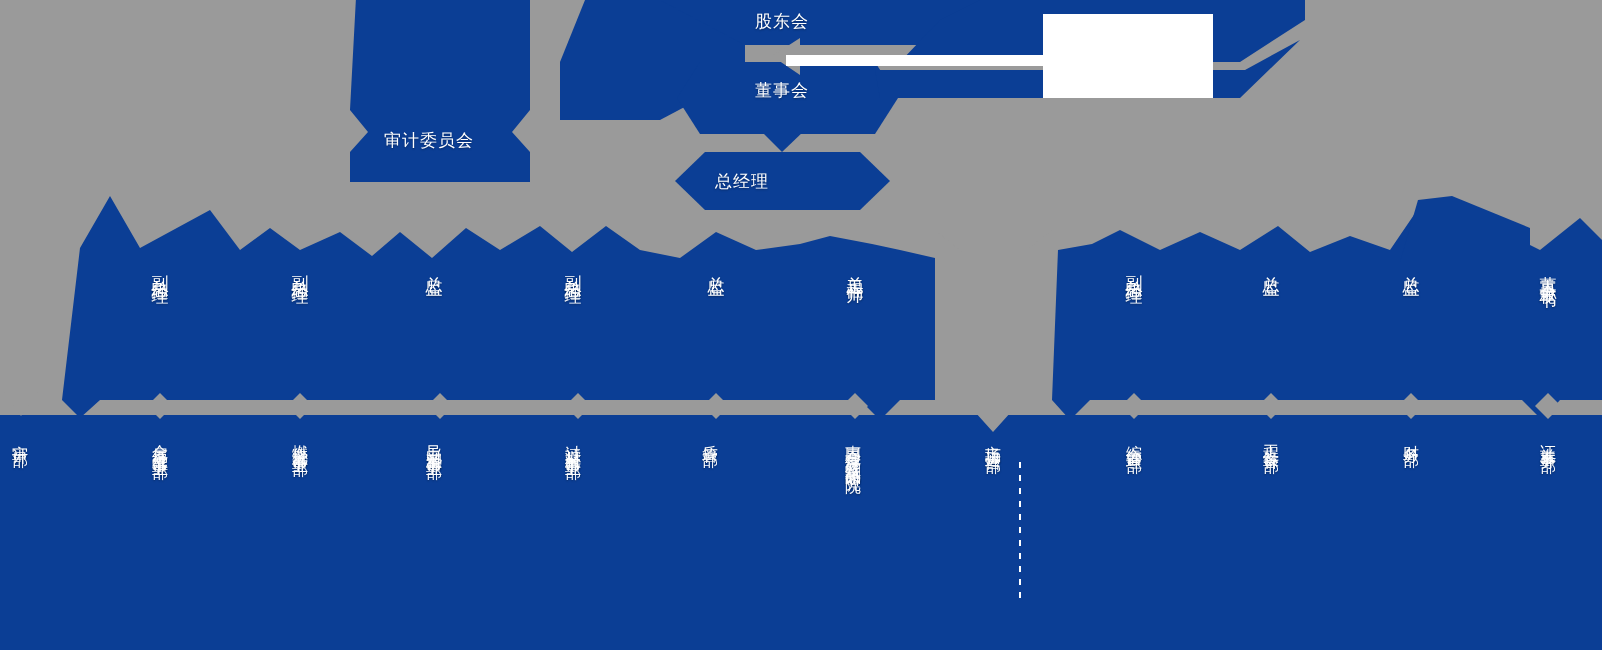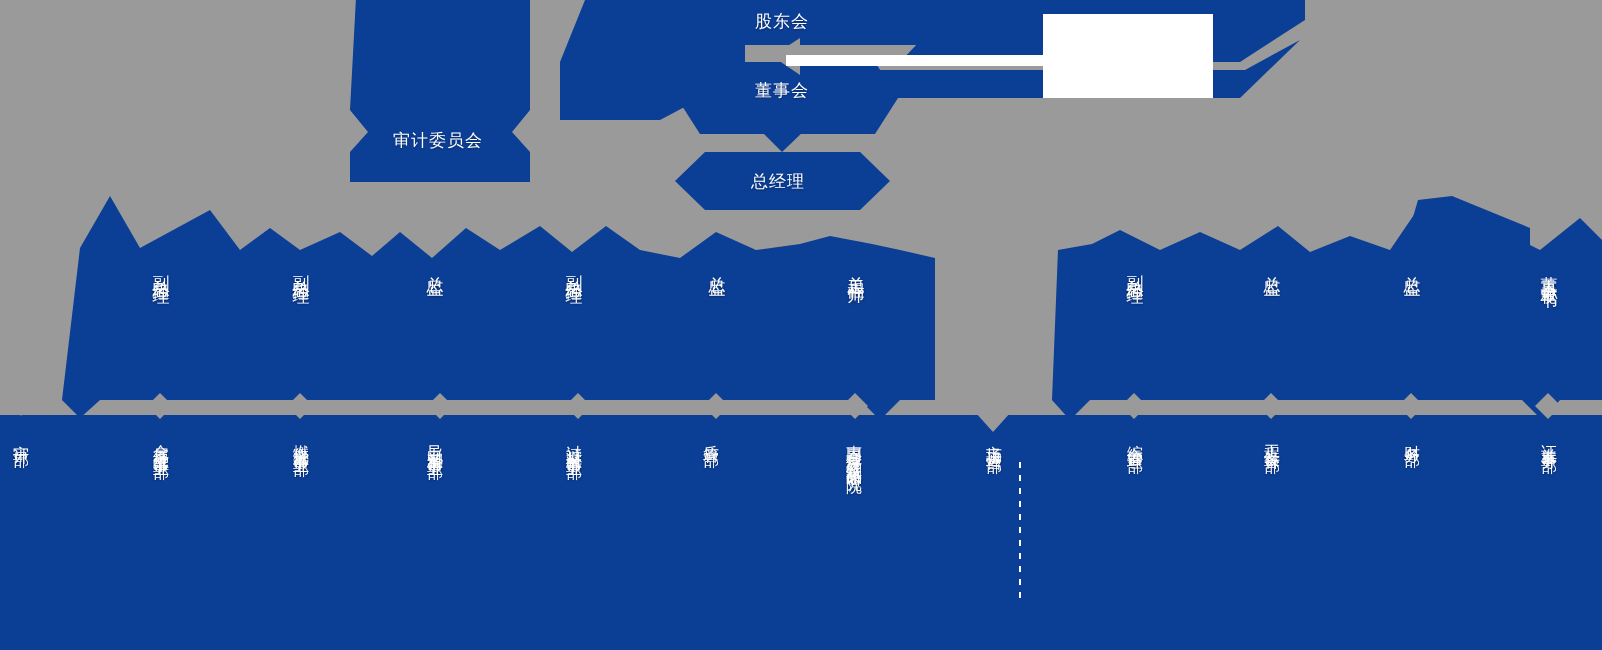--- a/index.html
+++ b/index.html
@@ -3,21 +3,21 @@
 <meta charset="utf-8">
 <style>
   html,body{margin:0;padding:0;}
   body{
     width:1602px;height:650px;
     background:#9a9a9a;
     font-family:"Liberation Sans","DejaVu Sans",sans-serif;
     overflow:hidden;
     position:relative;
   }
-  #chart-root{position:absolute;inset:0;width:1602px;height:650px;font-family:Liberation Mono, monospace;}
+  #chart-root{position:absolute;inset:0;width:1602px;height:650px;}
   svg.layer{position:absolute;left:0;top:0;width:1602px;height:650px;}
   .lbl{
     position:absolute;
     color:#ffffff;
     text-shadow:0 1px 2px rgba(0,0,0,.35);
     white-space:nowrap;
     pointer-events:auto;
   }
   .lbl-h{
     font-size:17px;
@@ -112,22 +112,22 @@
 
     <rect x="786" y="55" width="262" height="11" fill="#ffffff"></rect>
 
     <line x1="1020" y1="462" x2="1020" y2="603" stroke="#ffffff" stroke-width="2" stroke-dasharray="6 7"></line>
   </svg>
 
   <div class="white-box" style="left:1043px;top:14px;width:170px;height:84px;"></div>
 
   <div class="lbl lbl-h" style="left:782px;top:10px;">股东会</div>
   <div class="lbl lbl-h" style="left:782px;top:79px;">董事会</div>
-  <div class="lbl lbl-h" style="left:778px;top:170px;">总经理</div>
-  <div class="lbl lbl-h" style="left:438px;top:129px;">审计委员会</div>
+  <div class="lbl lbl-h" style="left:742px;top:170px;">总经理</div>
+  <div class="lbl lbl-h" style="left:429px;top:129px;">审计委员会</div>
 
   <div class="lbl lbl-v" style="left:160px;top:262px;">副总经理</div>
   <div class="lbl lbl-v" style="left:300px;top:262px;">副总经理</div>
   <div class="lbl lbl-v" style="left:434px;top:262px;">总监</div>
   <div class="lbl lbl-v" style="left:573px;top:262px;">副总经理</div>
   <div class="lbl lbl-v" style="left:716px;top:262px;">总监</div>
   <div class="lbl lbl-v" style="left:855px;top:262px;">总工程师</div>
   <div class="lbl lbl-v" style="left:1134px;top:262px;">副总经理</div>
   <div class="lbl lbl-v" style="left:1271px;top:262px;">总监</div>
   <div class="lbl lbl-v" style="left:1411px;top:262px;">总监</div>

